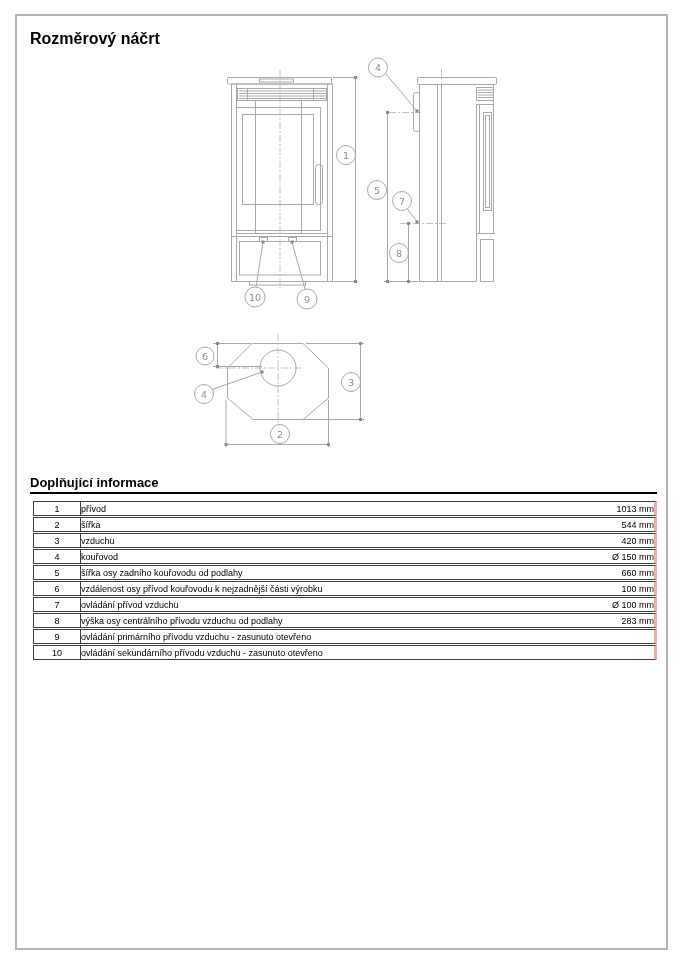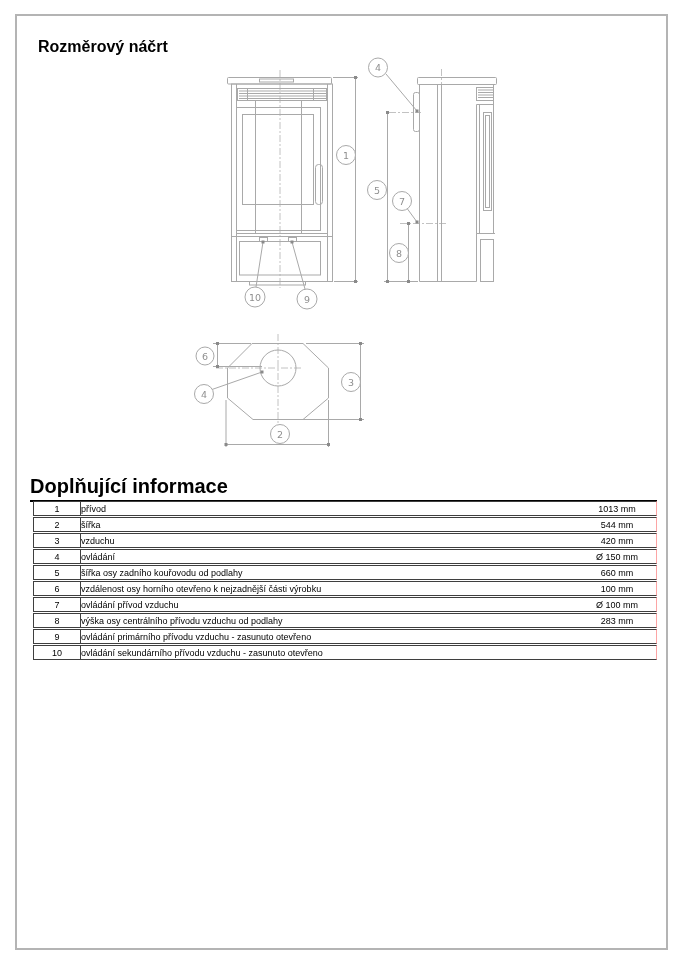--- a/index.html
+++ b/index.html
@@ -5,41 +5,41 @@
   html,body{margin:0;padding:0;background:#ffffff;}
   body{
     width:686px;height:970px;position:relative;overflow:hidden;
     font-family:"Liberation Sans","DejaVu Sans",sans-serif;color:#000;
   }
   .sheet-frame{
     position:absolute;left:15px;top:14px;width:653px;height:936px;
     border:2px solid #b4b4b4;box-sizing:border-box;background:#fff;
   }
   .doc-title{
-    position:absolute;left:30px;top:30px;margin:8px;
+    position:absolute;left:30px;top:30px;margin:0;
     font-size:16px;font-weight:bold;letter-spacing:0;
   }
   .drawing-svg{position:absolute;left:0;top:0;}
   .info-heading{
     position:absolute;left:30px;top:475px;margin:0;width:627px;
-    font-size:20px;font-weight:bold;border-bottom:2px solid #000;
+    font-size:13px;font-weight:bold;border-bottom:2px solid #000;
     padding-bottom:2px;
   }
   table.info-table{
     position:absolute;left:33px;top:500px;width:624px;
     border-collapse:separate;border-spacing:0 1px;
     font-size:9px;color:#000;table-layout:fixed;
   }
   table.info-table td{
     height:13px;border-top:1px solid #3f3f3f;border-bottom:1px solid #3f3f3f;
     padding:0;vertical-align:middle;overflow:hidden;white-space:nowrap;
   }
   td.c-num{width:46px;text-align:center;border-left:1px solid #3f3f3f;border-right:1px solid #3f3f3f;}
   td.c-label{text-align:left;padding-left:4px;}
-  td.c-value{width:78px;text-align:center;padding-right:3px;border-right:1px solid #fca5a5;}
+  td.c-value{width:78px;text-align:right;padding-right:3px;border-right:3px solid #fca5a5;}
   
   .ln{stroke:#a9a9a9;stroke-width:1;fill:none;}
   .dash{stroke:#c2c2c2;stroke-width:1;fill:none;stroke-dasharray:7 2 2 2;}
   .mk{fill:#8a8a8a;stroke:none;}
   .co-circle{fill:#fff;stroke:#a9a9a9;stroke-width:1;}
   .co-text{fill:#8f8f8f;font-family:"DejaVu Sans","Liberation Sans",sans-serif;font-size:9.5px;text-anchor:middle;}
 </style>
 </head>
 <body>
 
@@ -219,31 +219,31 @@
       <td class="c-label">šířka</td>
       <td class="c-value">544 mm</td>
     </tr>
     <tr>
       <td class="c-num">3</td>
       <td class="c-label">vzduchu</td>
       <td class="c-value">420 mm</td>
     </tr>
     <tr>
       <td class="c-num">4</td>
-      <td class="c-label">ovládání</td>
+      <td class="c-label">kouřovod</td>
       <td class="c-value">Ø 150 mm</td>
     </tr>
     <tr>
       <td class="c-num">5</td>
       <td class="c-label">šířka osy zadního kouřovodu od podlahy</td>
       <td class="c-value">660 mm</td>
     </tr>
     <tr>
       <td class="c-num">6</td>
-      <td class="c-label">vzdálenost osy horního otevřeno k nejzadnější části výrobku</td>
+      <td class="c-label">vzdálenost osy přívod kouřovodu k nejzadnější části výrobku</td>
       <td class="c-value">100 mm</td>
     </tr>
     <tr>
       <td class="c-num">7</td>
       <td class="c-label">ovládání přívod vzduchu</td>
       <td class="c-value">Ø 100 mm</td>
     </tr>
     <tr>
       <td class="c-num">8</td>
       <td class="c-label">výška osy centrálního přívodu vzduchu od podlahy</td>

